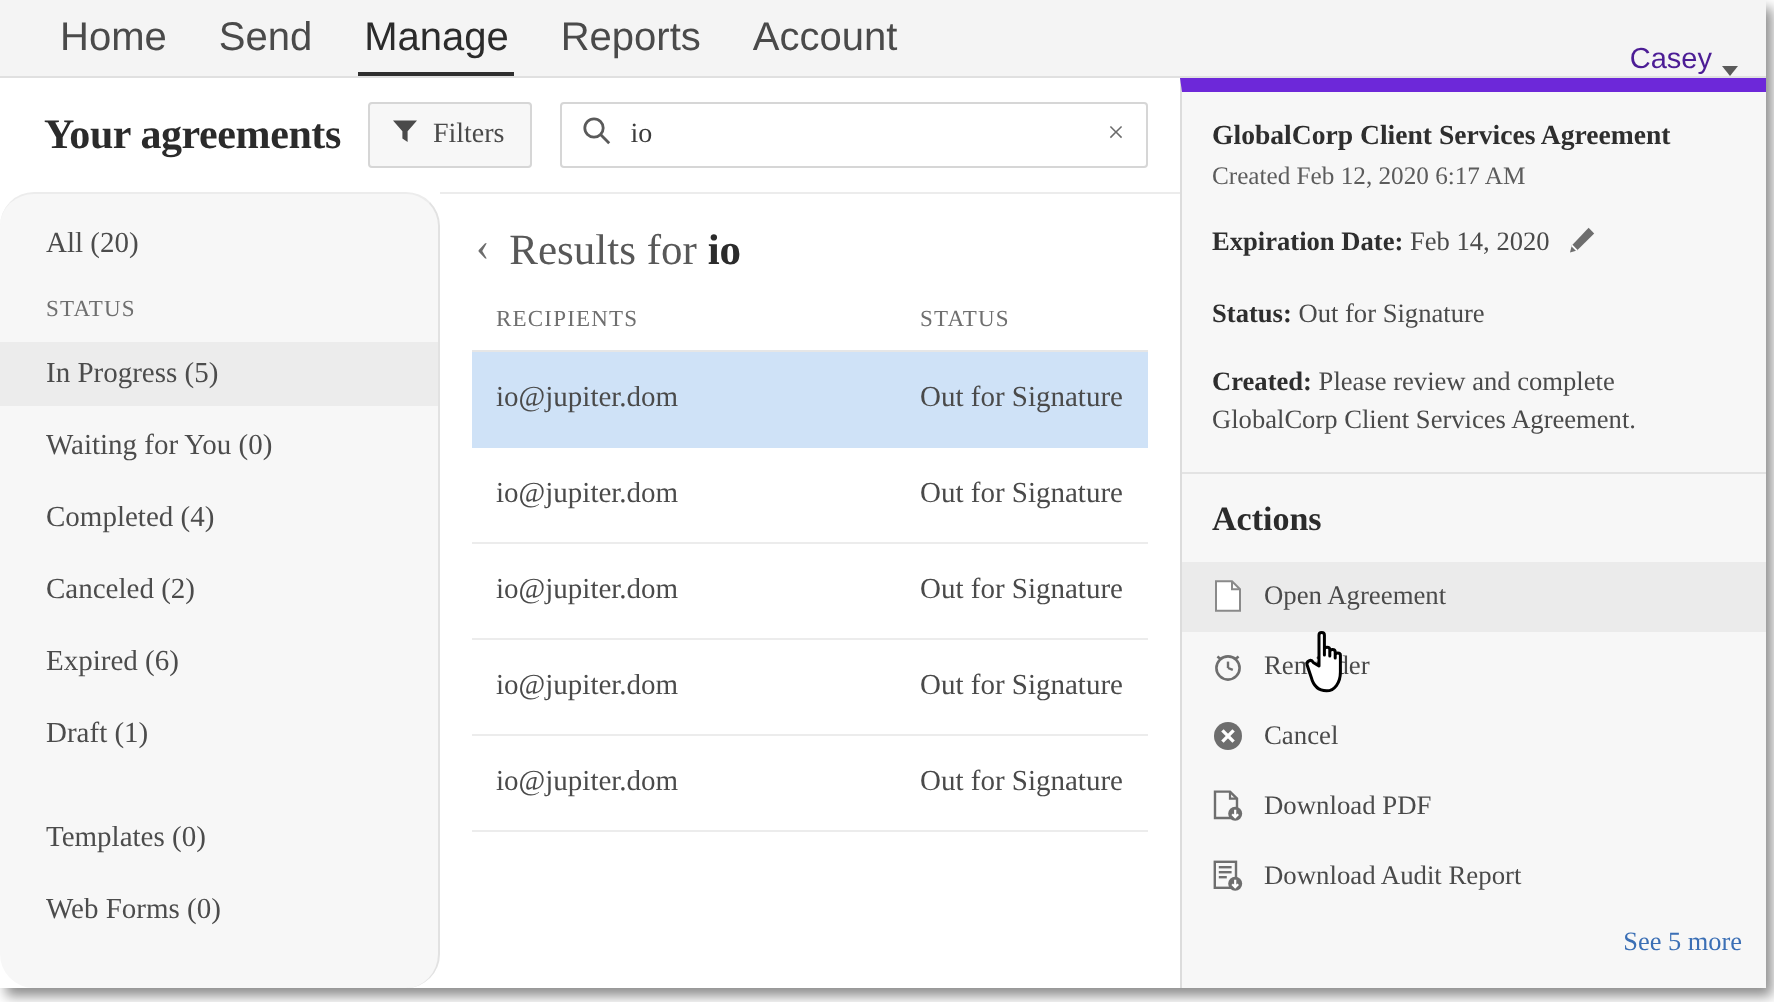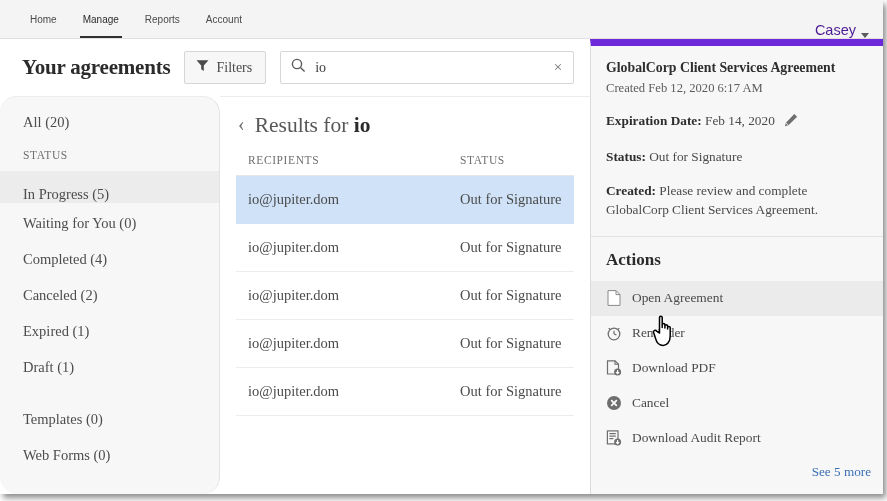--- a/index.html
+++ b/index.html
@@ -32,21 +32,21 @@
     border-bottom: 1px solid #e0e0e0;
     display: flex;
     align-items: stretch;
     padding-left: 17px;
     position: relative;
   }
   .nav-item {
     display: flex;
     align-items: center;
     padding: 0 13px;
-    font-size: 10px;
+    font-size: 20px;
     color: #4a4a4a;
     position: relative;
     cursor: pointer;
     white-space: nowrap;
   }
   .nav-item.active { color: #2b2b2b; align-items: center; }
   .nav-item.active::after {
     content: "";
     position: absolute;
     left: 10px; right: 10px;
@@ -164,21 +164,20 @@
     display: flex;
     align-items: center;
     padding-left: 23px;
     font-size: 14.5px;
     color: #4c4c4c;
     cursor: pointer;
     margin-bottom: 4px;
   }
   .side-item.selected {
     background: #ececec;
-    align-items: flex-end;
   }
   .side-label-status {
     height: 26px;
     display: flex;
     align-items: center;
     padding-left: 23px;
     font-size: 11.5px;
     letter-spacing: 0.6px;
     color: #6f6f6f;
     margin-top: 4px;
@@ -335,20 +334,23 @@
 </style>
 </head>
 <body>
 
 <div class="app">
 
   <div class="topnav">
     <div class="nav-item">
       <span>Home</span>
     </div>
+    <div class="nav-item">
+      <span>Send</span>
+    </div>
     <div class="nav-item active">
       <span>Manage</span>
     </div>
     <div class="nav-item">
       <span>Reports</span>
     </div>
     <div class="nav-item">
       <span>Account</span>
     </div>
     <div class="user-menu">
@@ -400,21 +402,21 @@
           <div class="side-item">
             <span>Waiting for You (0)</span>
           </div>
           <div class="side-item">
             <span>Completed (4)</span>
           </div>
           <div class="side-item">
             <span>Canceled (2)</span>
           </div>
           <div class="side-item">
-            <span>Expired (1)</span>
+            <span>Expired (6)</span>
           </div>
           <div class="side-item">
             <span>Draft (1)</span>
           </div>
 
           <div class="side-gap"></div>
 
           <div class="side-item">
             <span>Templates (0)</span>
           </div>
@@ -510,38 +512,38 @@
               <line x1="2.7" y1="3.3" x2="4.6" y2="4.8" stroke="#6e6e6e" stroke-width="1.3"></line>
               <line x1="13.3" y1="3.3" x2="11.4" y2="4.8" stroke="#6e6e6e" stroke-width="1.3"></line>
             </svg>
           </span>
           <span>Reminder</span>
         </div>
 
         <div class="action">
           <span class="ico">
             <svg width="16" height="16" viewBox="0 0 16 16">
+              <circle cx="8" cy="8" r="7" fill="#6e6e6e"></circle>
+              <line x1="5.2" y1="5.2" x2="10.8" y2="10.8" stroke="#ffffff" stroke-width="1.7"></line>
+              <line x1="10.8" y1="5.2" x2="5.2" y2="10.8" stroke="#ffffff" stroke-width="1.7"></line>
+            </svg>
+          </span>
+          <span>Cancel</span>
+        </div>
+
+        <div class="action">
+          <span class="ico">
+            <svg width="16" height="16" viewBox="0 0 16 16">
               <path d="M1.5 0.8 L9 0.8 L12.5 4.3 L12.5 14 L1.5 14 Z" fill="none" stroke="#6e6e6e" stroke-width="1.2"></path>
               <path d="M9 0.8 L9 4.3 L12.5 4.3" fill="none" stroke="#6e6e6e" stroke-width="1.1"></path>
               <circle cx="11.6" cy="11.9" r="3.5" fill="#6e6e6e"></circle>
               <path d="M11.6 9.9 L11.6 13.4 M10.1 12.1 L11.6 13.6 L13.1 12.1" stroke="#ffffff" stroke-width="1.1" fill="none"></path>
             </svg>
           </span>
           <span>Download PDF</span>
-        </div>
-
-        <div class="action">
-          <span class="ico">
-            <svg width="16" height="16" viewBox="0 0 16 16">
-              <circle cx="8" cy="8" r="7" fill="#6e6e6e"></circle>
-              <line x1="5.2" y1="5.2" x2="10.8" y2="10.8" stroke="#ffffff" stroke-width="1.7"></line>
-              <line x1="10.8" y1="5.2" x2="5.2" y2="10.8" stroke="#ffffff" stroke-width="1.7"></line>
-            </svg>
-          </span>
-          <span>Cancel</span>
         </div>
 
         <div class="action">
           <span class="ico">
             <svg width="16" height="16" viewBox="0 0 16 16">
               <rect x="1.4" y="0.9" width="10.6" height="13" fill="none" stroke="#6e6e6e" stroke-width="1.2"></rect>
               <line x1="3.4" y1="3.6" x2="9.8" y2="3.6" stroke="#6e6e6e" stroke-width="1.2"></line>
               <line x1="3.4" y1="6.1" x2="9.8" y2="6.1" stroke="#6e6e6e" stroke-width="1.2"></line>
               <line x1="3.4" y1="8.6" x2="7.4" y2="8.6" stroke="#6e6e6e" stroke-width="1.2"></line>
               <circle cx="11.6" cy="11.9" r="3.5" fill="#6e6e6e"></circle>

